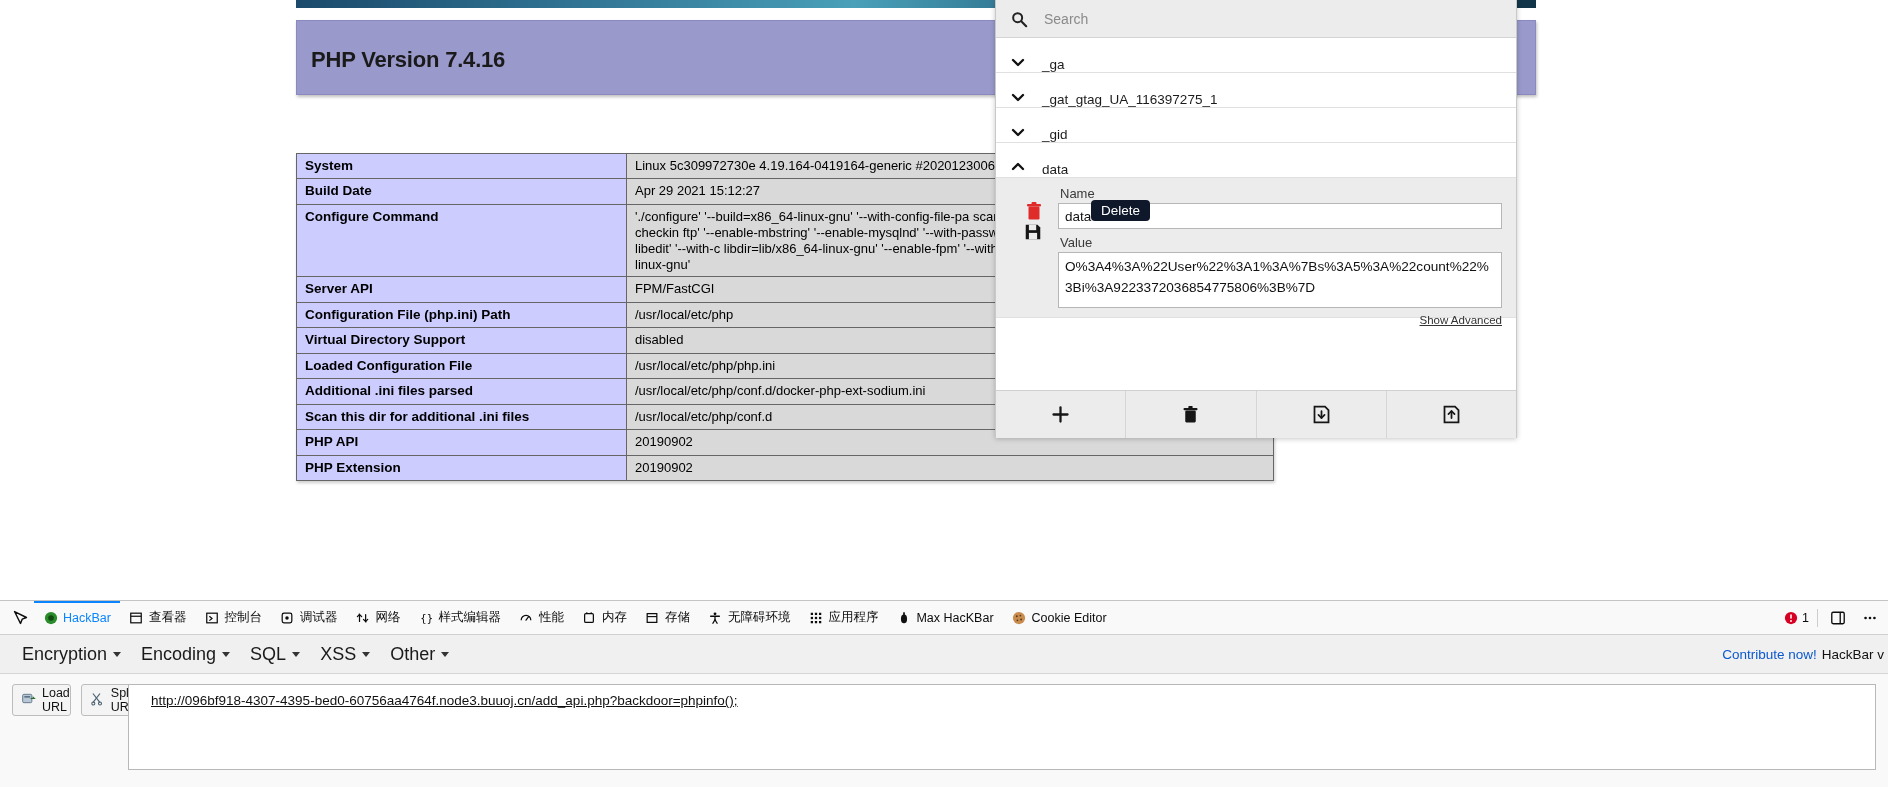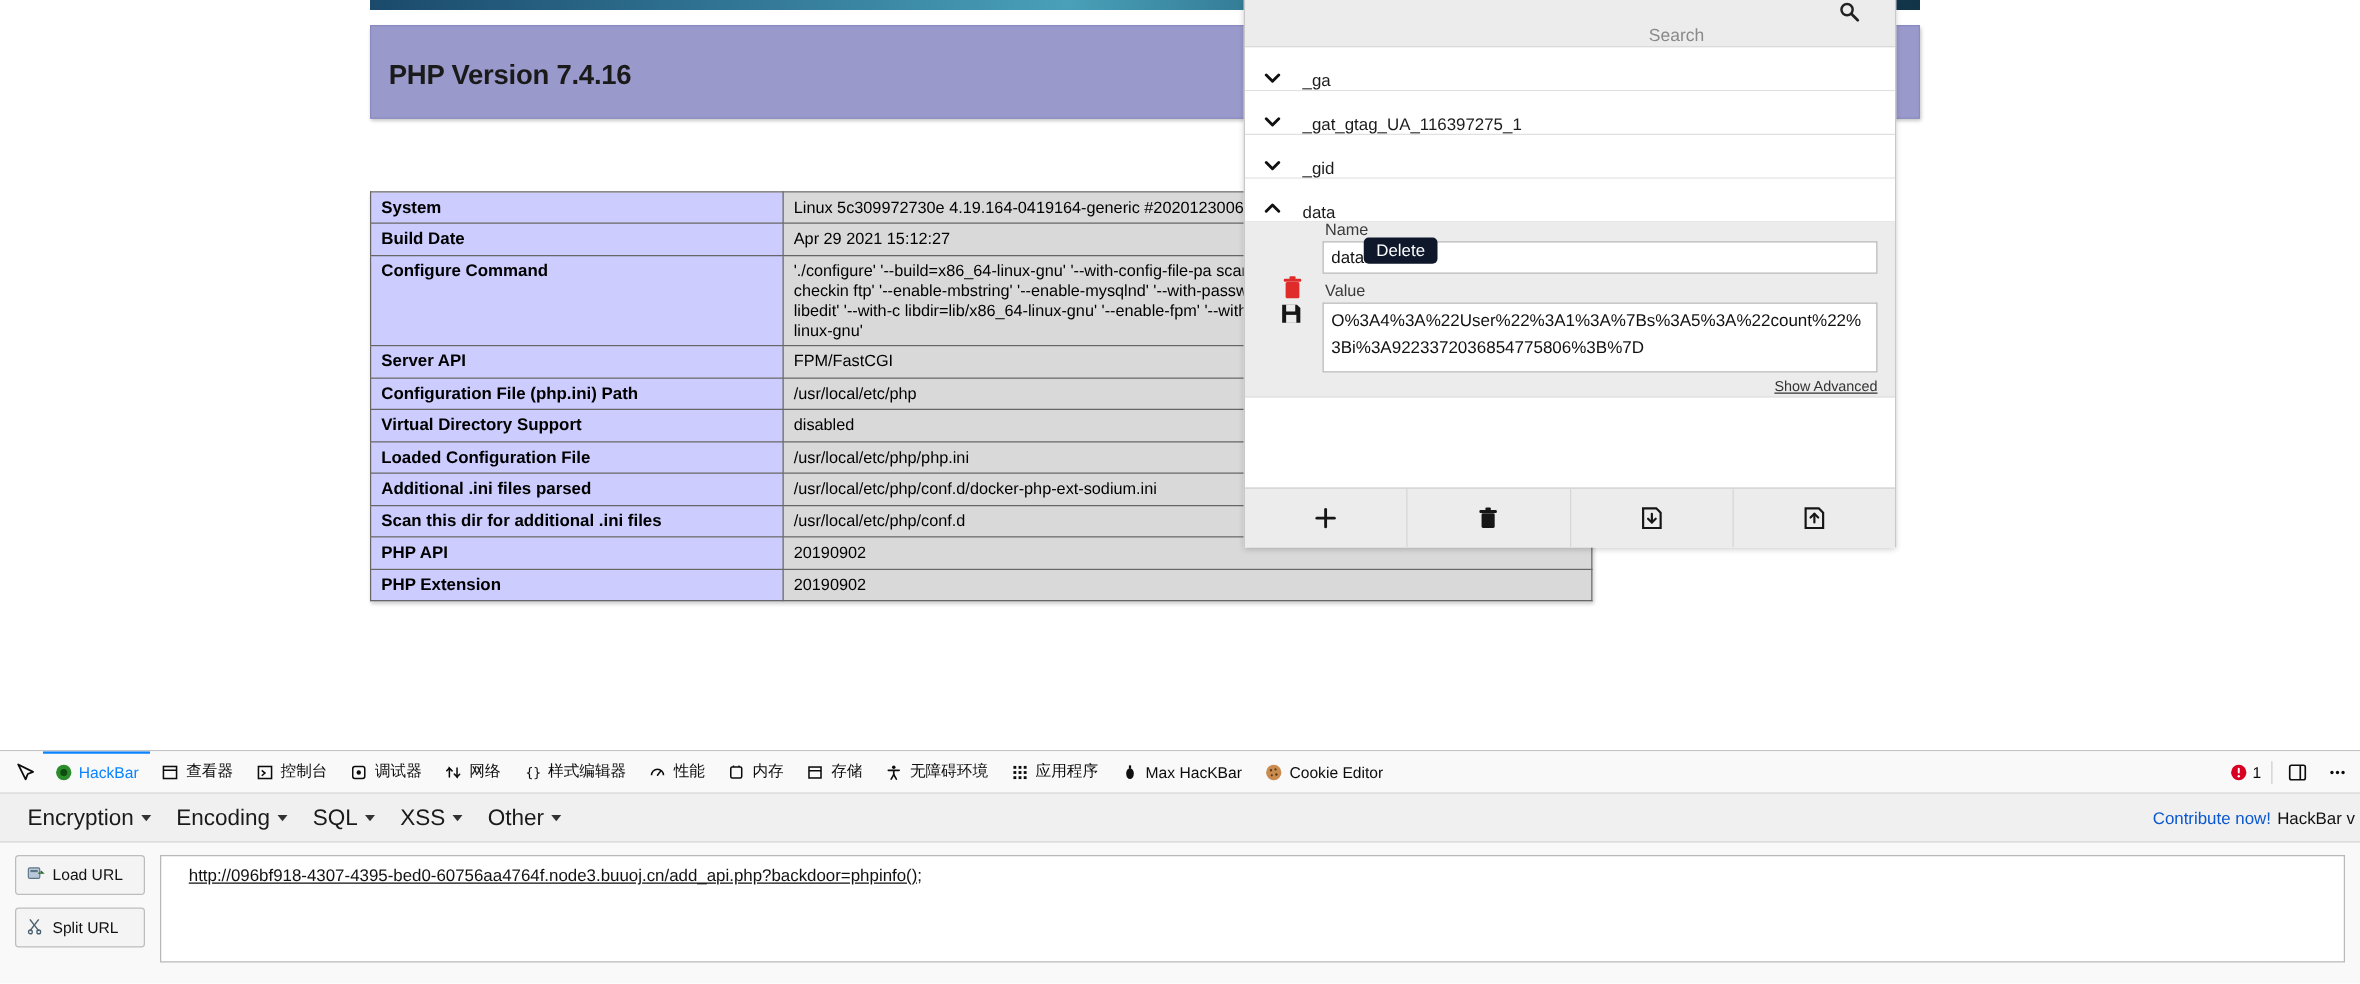--- a/index.html
+++ b/index.html
@@ -56,41 +56,41 @@
   
   .cookie-panel {
     position: absolute; left: 995px; top: 0px; width: 522px; height: 438px;
     background: #ffffff; border-left: 1px solid #c8c8c8; border-right: 1px solid #c8c8c8;
     box-shadow: 0 1px 5px rgba(0,0,0,0.22);
     font-size: 13.5px; color: #1c1c1c;
     overflow: hidden;
   }
   .ck-search {
     height: 38px; background: #ececec; border-bottom: 1px solid #d4d4d4;
-    display: flex; align-items: flex-end; padding: 0 14px; flex-direction: column;
+    display: flex; align-items: center; padding: 0 14px;
   }
   .ck-search-icon { width: 18px; height: 18px; margin-right: 14px; flex: 0 0 auto; }
   .ck-search-input {
     flex: 1; border: none; outline: none; background: transparent;
     font-family: "Liberation Sans", sans-serif; font-size: 14px; color: #222;
   }
   .ck-search-input::placeholder { color: #8a8a8a; }
 
   .ck-row {
     height: 35px; display: flex; align-items: flex-end;
     border-bottom: 1px solid #e0e0e0; padding-left: 12px; cursor: pointer;
     background: #fff;
   }
   .ck-chev { width: 20px; height: 20px; flex: 0 0 auto; margin-right: 14px; }
   .ck-name { font-size: 13.5px; color: #1b1b1b; }
 
   .ck-detail {
     background: #ececec; border-bottom: 1px solid #e0e0e0;
     padding: 8px 14px 12px 14px;
-    display: flex; align-items: center; position: relative;
+    display: flex; align-items: flex-start; position: relative;
     height: 140px;
   }
   .ck-detail-actions {
     width: 48px; flex: 0 0 auto; display: flex; flex-direction: column;
     align-items: center; justify-content: space-around; padding: 14px 0 24px 0;
   }
   .ck-icon-btn { width: 22px; height: 22px; cursor: pointer; }
   .ck-fields { flex: 1; min-width: 0; position: relative; }
   .ck-label { font-size: 13px; color: #3a3a3a; margin: 0 0 2px 2px; }
   .ck-input {
@@ -165,21 +165,21 @@
   }
   .hb-caret { width: 0; height: 0; border-left: 4px solid transparent;
     border-right: 4px solid transparent; border-top: 5px solid #333; }
   .hb-right {
     position: absolute; right: 0px; top: 0; height: 39px;
     display: flex; align-items: center; font-size: 13.5px; gap: 5px; padding-right: 4px;
   }
   .hb-link { color: #0b57d0; cursor: pointer; }
   .hb-ver { color: #111; }
   .hb-body { display: flex; padding: 10px 12px 0 12px; gap: 12px; }
-  .hb-sidebtns { display: flex; flex-direction: column; gap: 10px; width: 104px; flex: 0 0 auto; }
+  .hb-sidebtns { display: flex; gap: 10px; width: 104px; flex: 0 0 auto; }
   .hb-btn {
     height: 32px; background: #f4f4f4; border: 1px solid #bdbdbd; border-radius: 3px;
     display: flex; align-items: center; gap: 6px; padding-left: 8px;
     font-size: 12.5px; color: #111; cursor: pointer;
   }
   .hb-url {
     flex: 1; height: 86px; background: #fff; border: 1px solid #b8b8b8;
     padding: 7px 22px; font-size: 13.5px; color: #111;
     font-family: "Liberation Sans", sans-serif; outline: none; resize: none;
     line-height: 1.4; overflow: hidden; text-decoration: underline;

